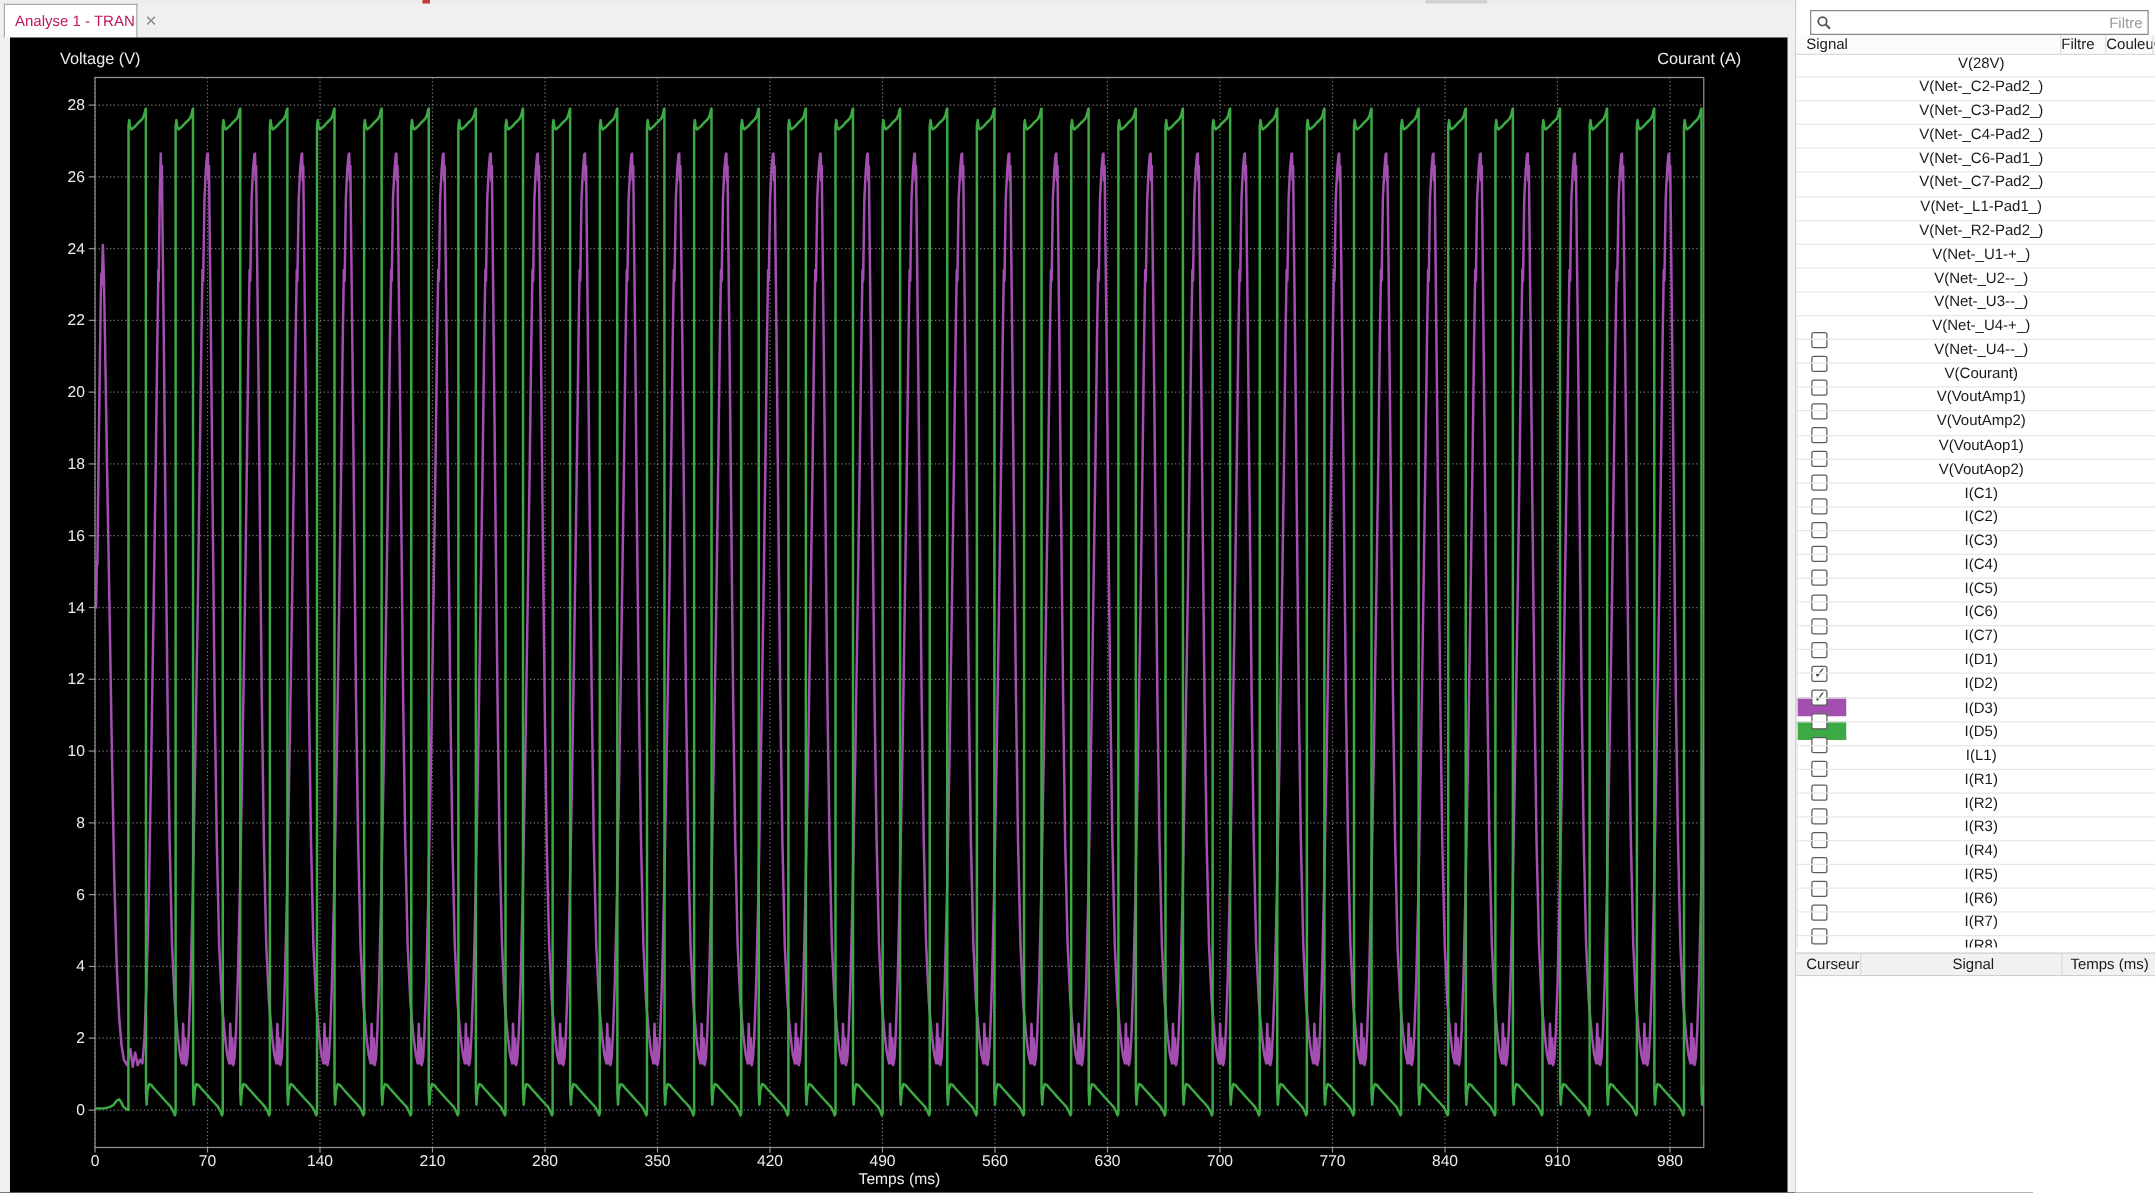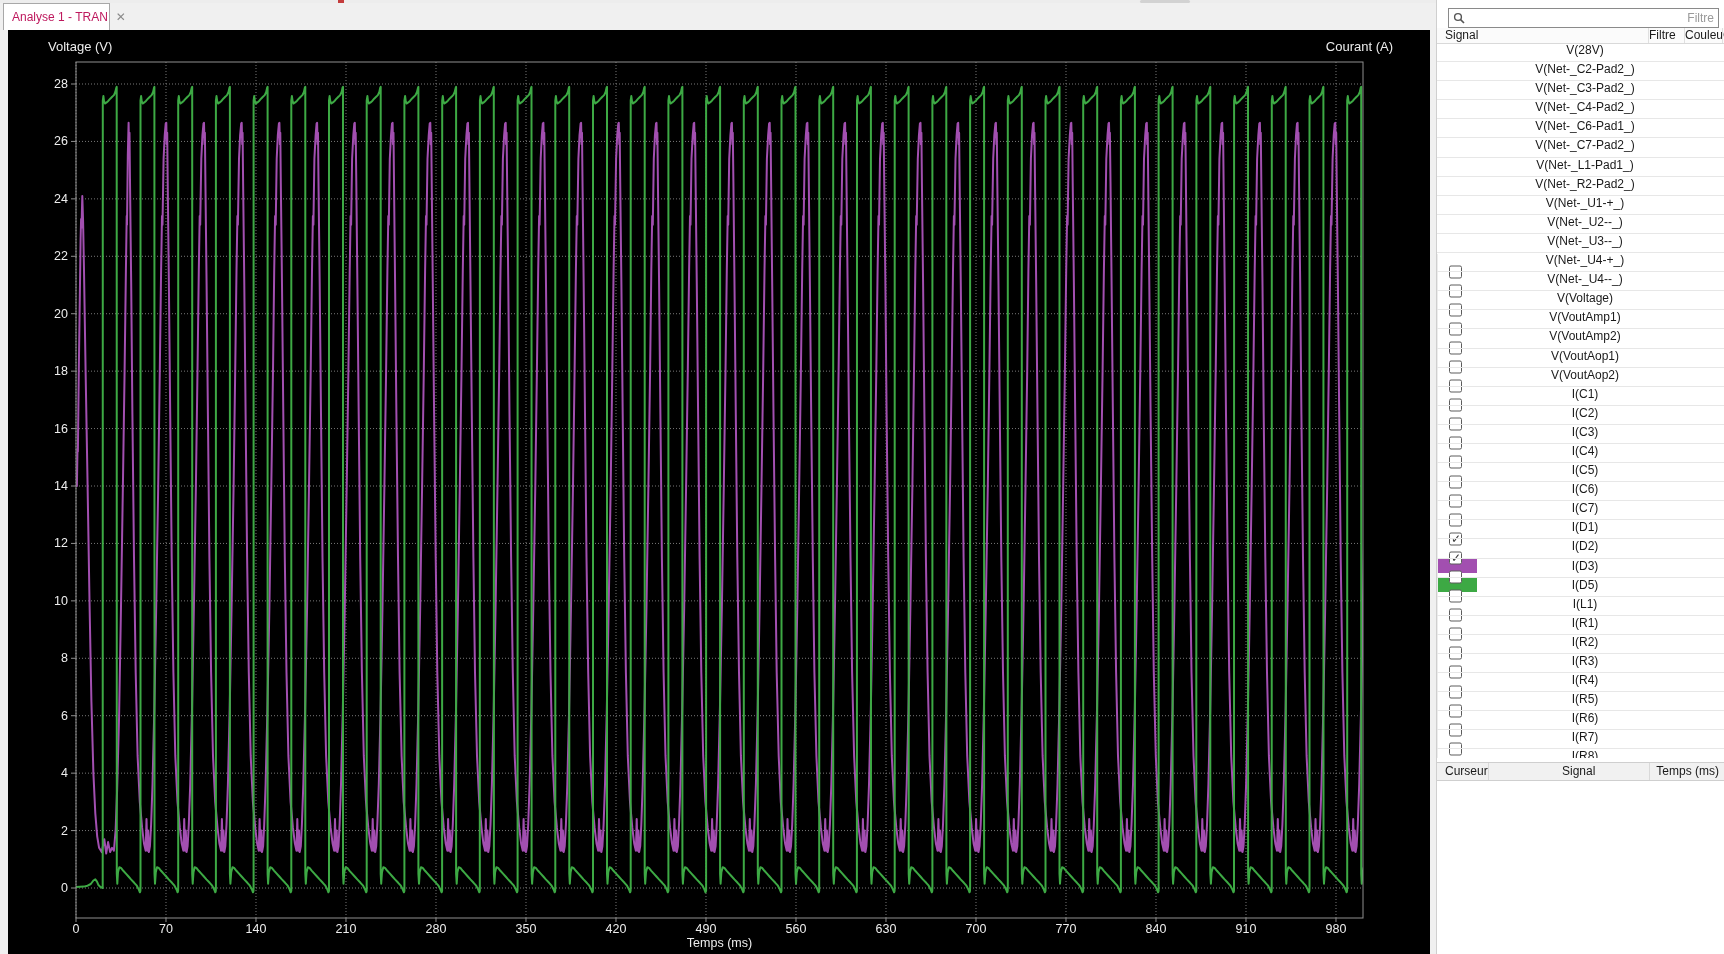--- a/index.html
+++ b/index.html
@@ -289,21 +289,21 @@
         <div class="cell-color"></div>
       </div>
       <div class="signal-row">
         <div class="signal-name">V(Net-_U4--_)</div>
         <div class="cell-plot">
           <div class="cbx"></div>
         </div>
         <div class="cell-color"></div>
       </div>
       <div class="signal-row">
-        <div class="signal-name">V(Voltage)</div>
+        <div class="signal-name">V(Courant)</div>
         <div class="cell-plot">
           <div class="cbx"></div>
         </div>
         <div class="cell-color"></div>
       </div>
       <div class="signal-row">
         <div class="signal-name">V(VoutAmp1)</div>
         <div class="cell-plot">
           <div class="cbx">
             <span class="tick">✓</span>

